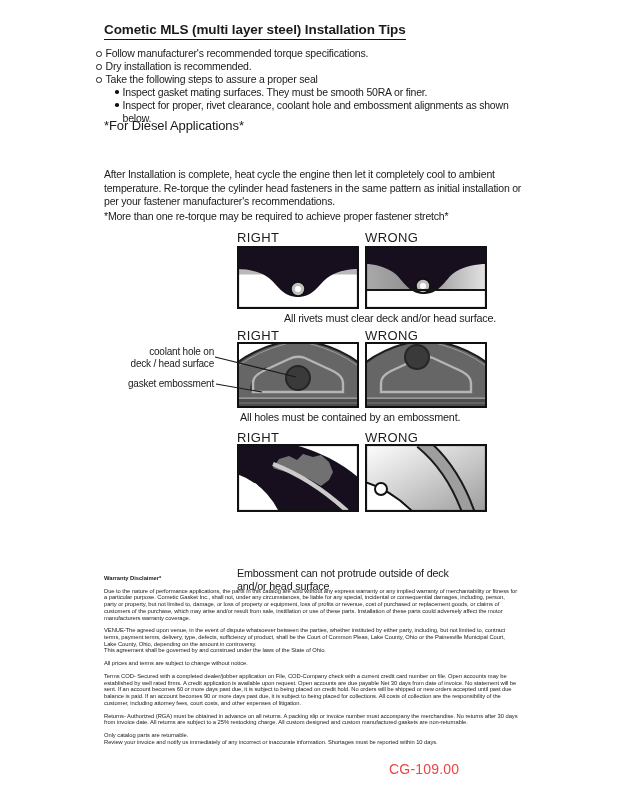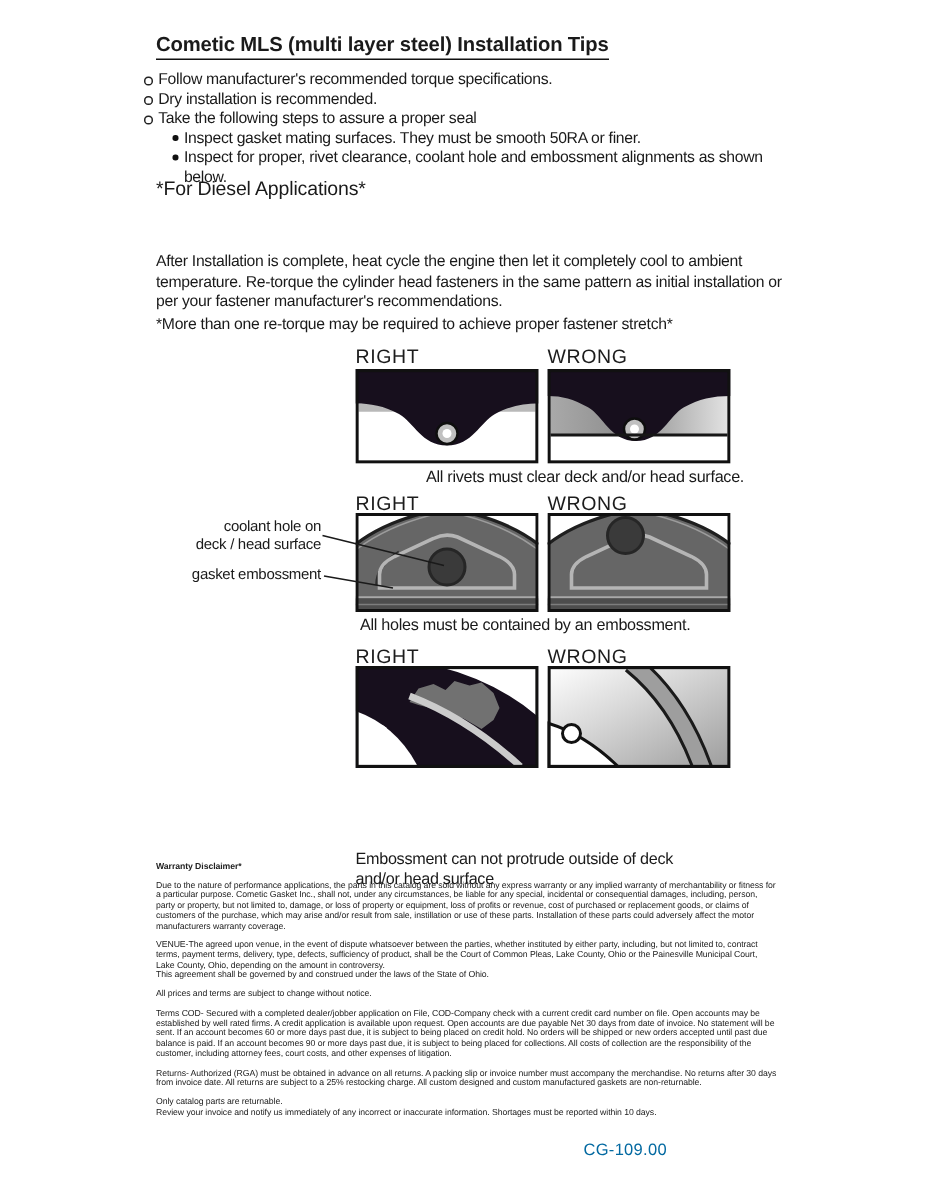--- a/index.html
+++ b/index.html
@@ -27,21 +27,21 @@
   .fig-label{width:122px;text-align:left;font-size:13px;letter-spacing:0.4px;color:#1c1c1c;}
   .fig-box{width:122px;}
   .fig-box svg{display:block;}
   .caption{font-size:10.8px;letter-spacing:-0.2px;line-height:12.8px;}
   .ann{width:114px;text-align:right;font-size:10px;line-height:11.5px;letter-spacing:-0.2px;}
   
   .disclaimer{left:104px;top:575px;width:414px;font-size:5.8px;line-height:1.16;letter-spacing:-0.05px;color:#222;}
   .disclaimer p{margin:0 0 6px 0;}
   .disclaimer p.tight{margin:0;}
   .disclaimer .dh{font-weight:bold;margin:0 0 6px 0;}
-  .footer{left:389px;top:761px;font-size:11px;color:#0369a1;letter-spacing:0.2px;}
+  .footer{left:389px;top:761px;font-size:14px;color:#ef4444;letter-spacing:0.2px;}
   .overlay{left:0;top:0;pointer-events:none;}
 </style>
 </head>
 <body>
 
 <div class="page">
 
   <svg width="0" height="0" style="position:absolute">
     <defs>
       <linearGradient id="gradWedge" x1="0" y1="0" x2="1" y2="0">

